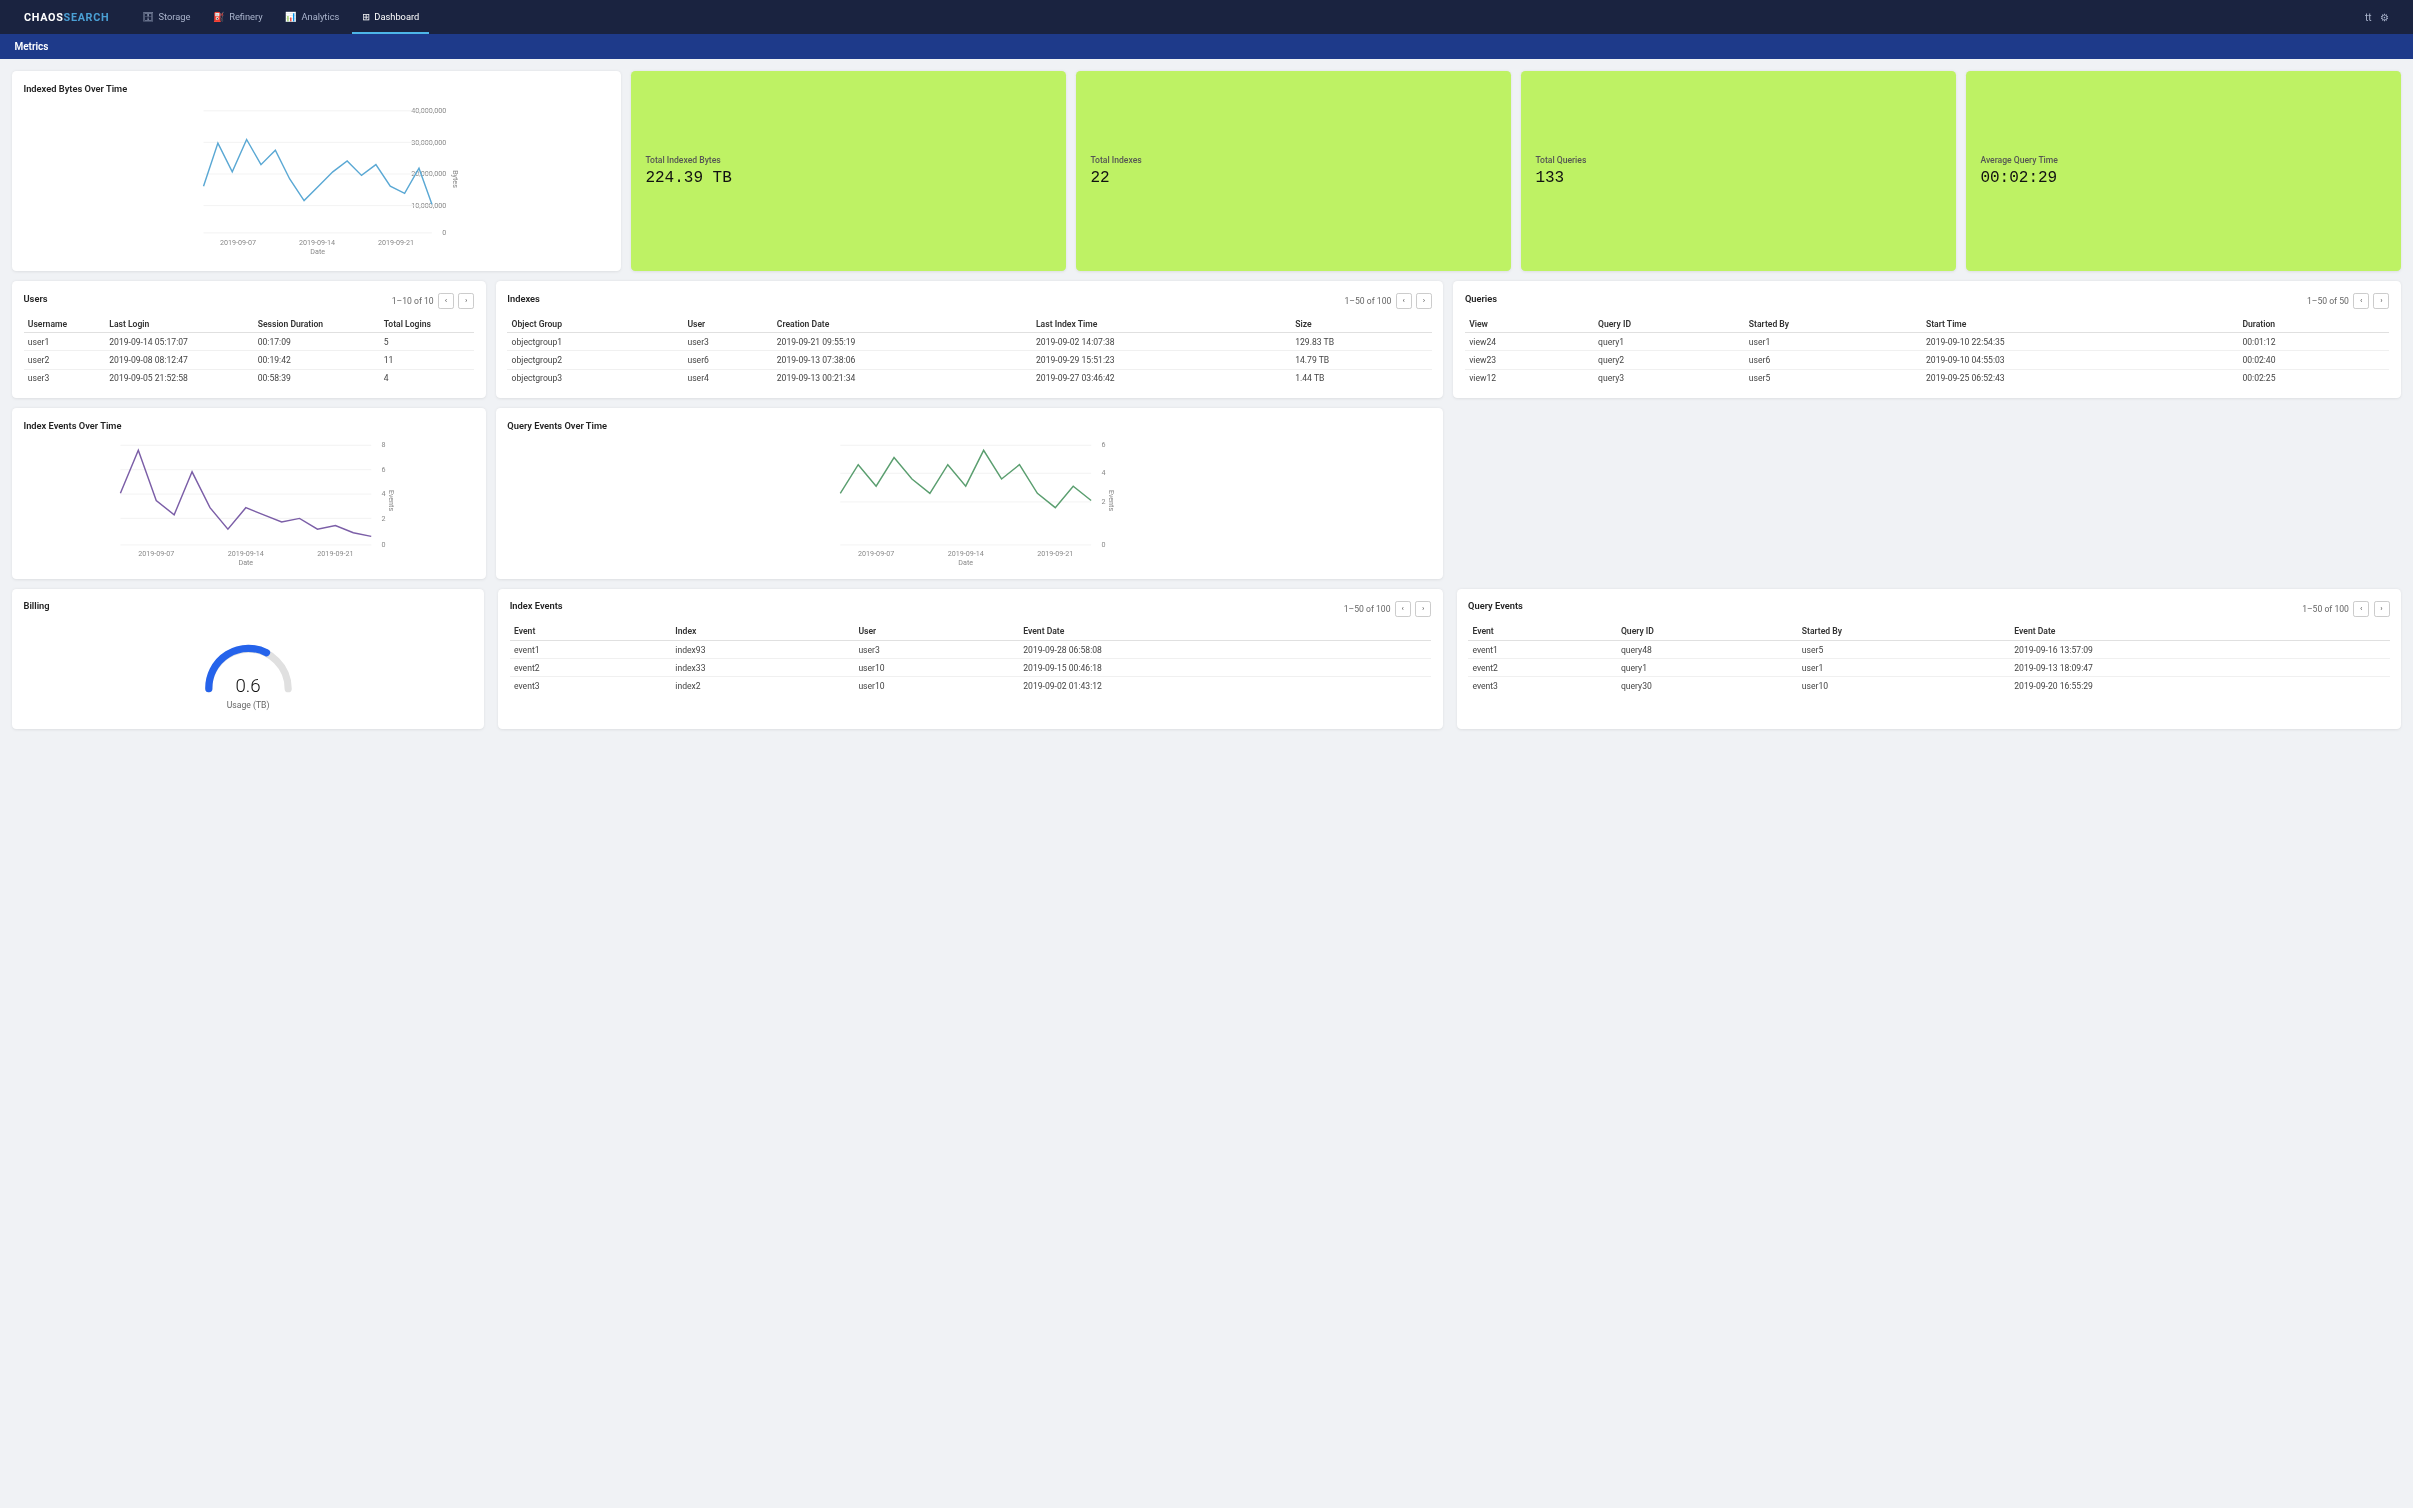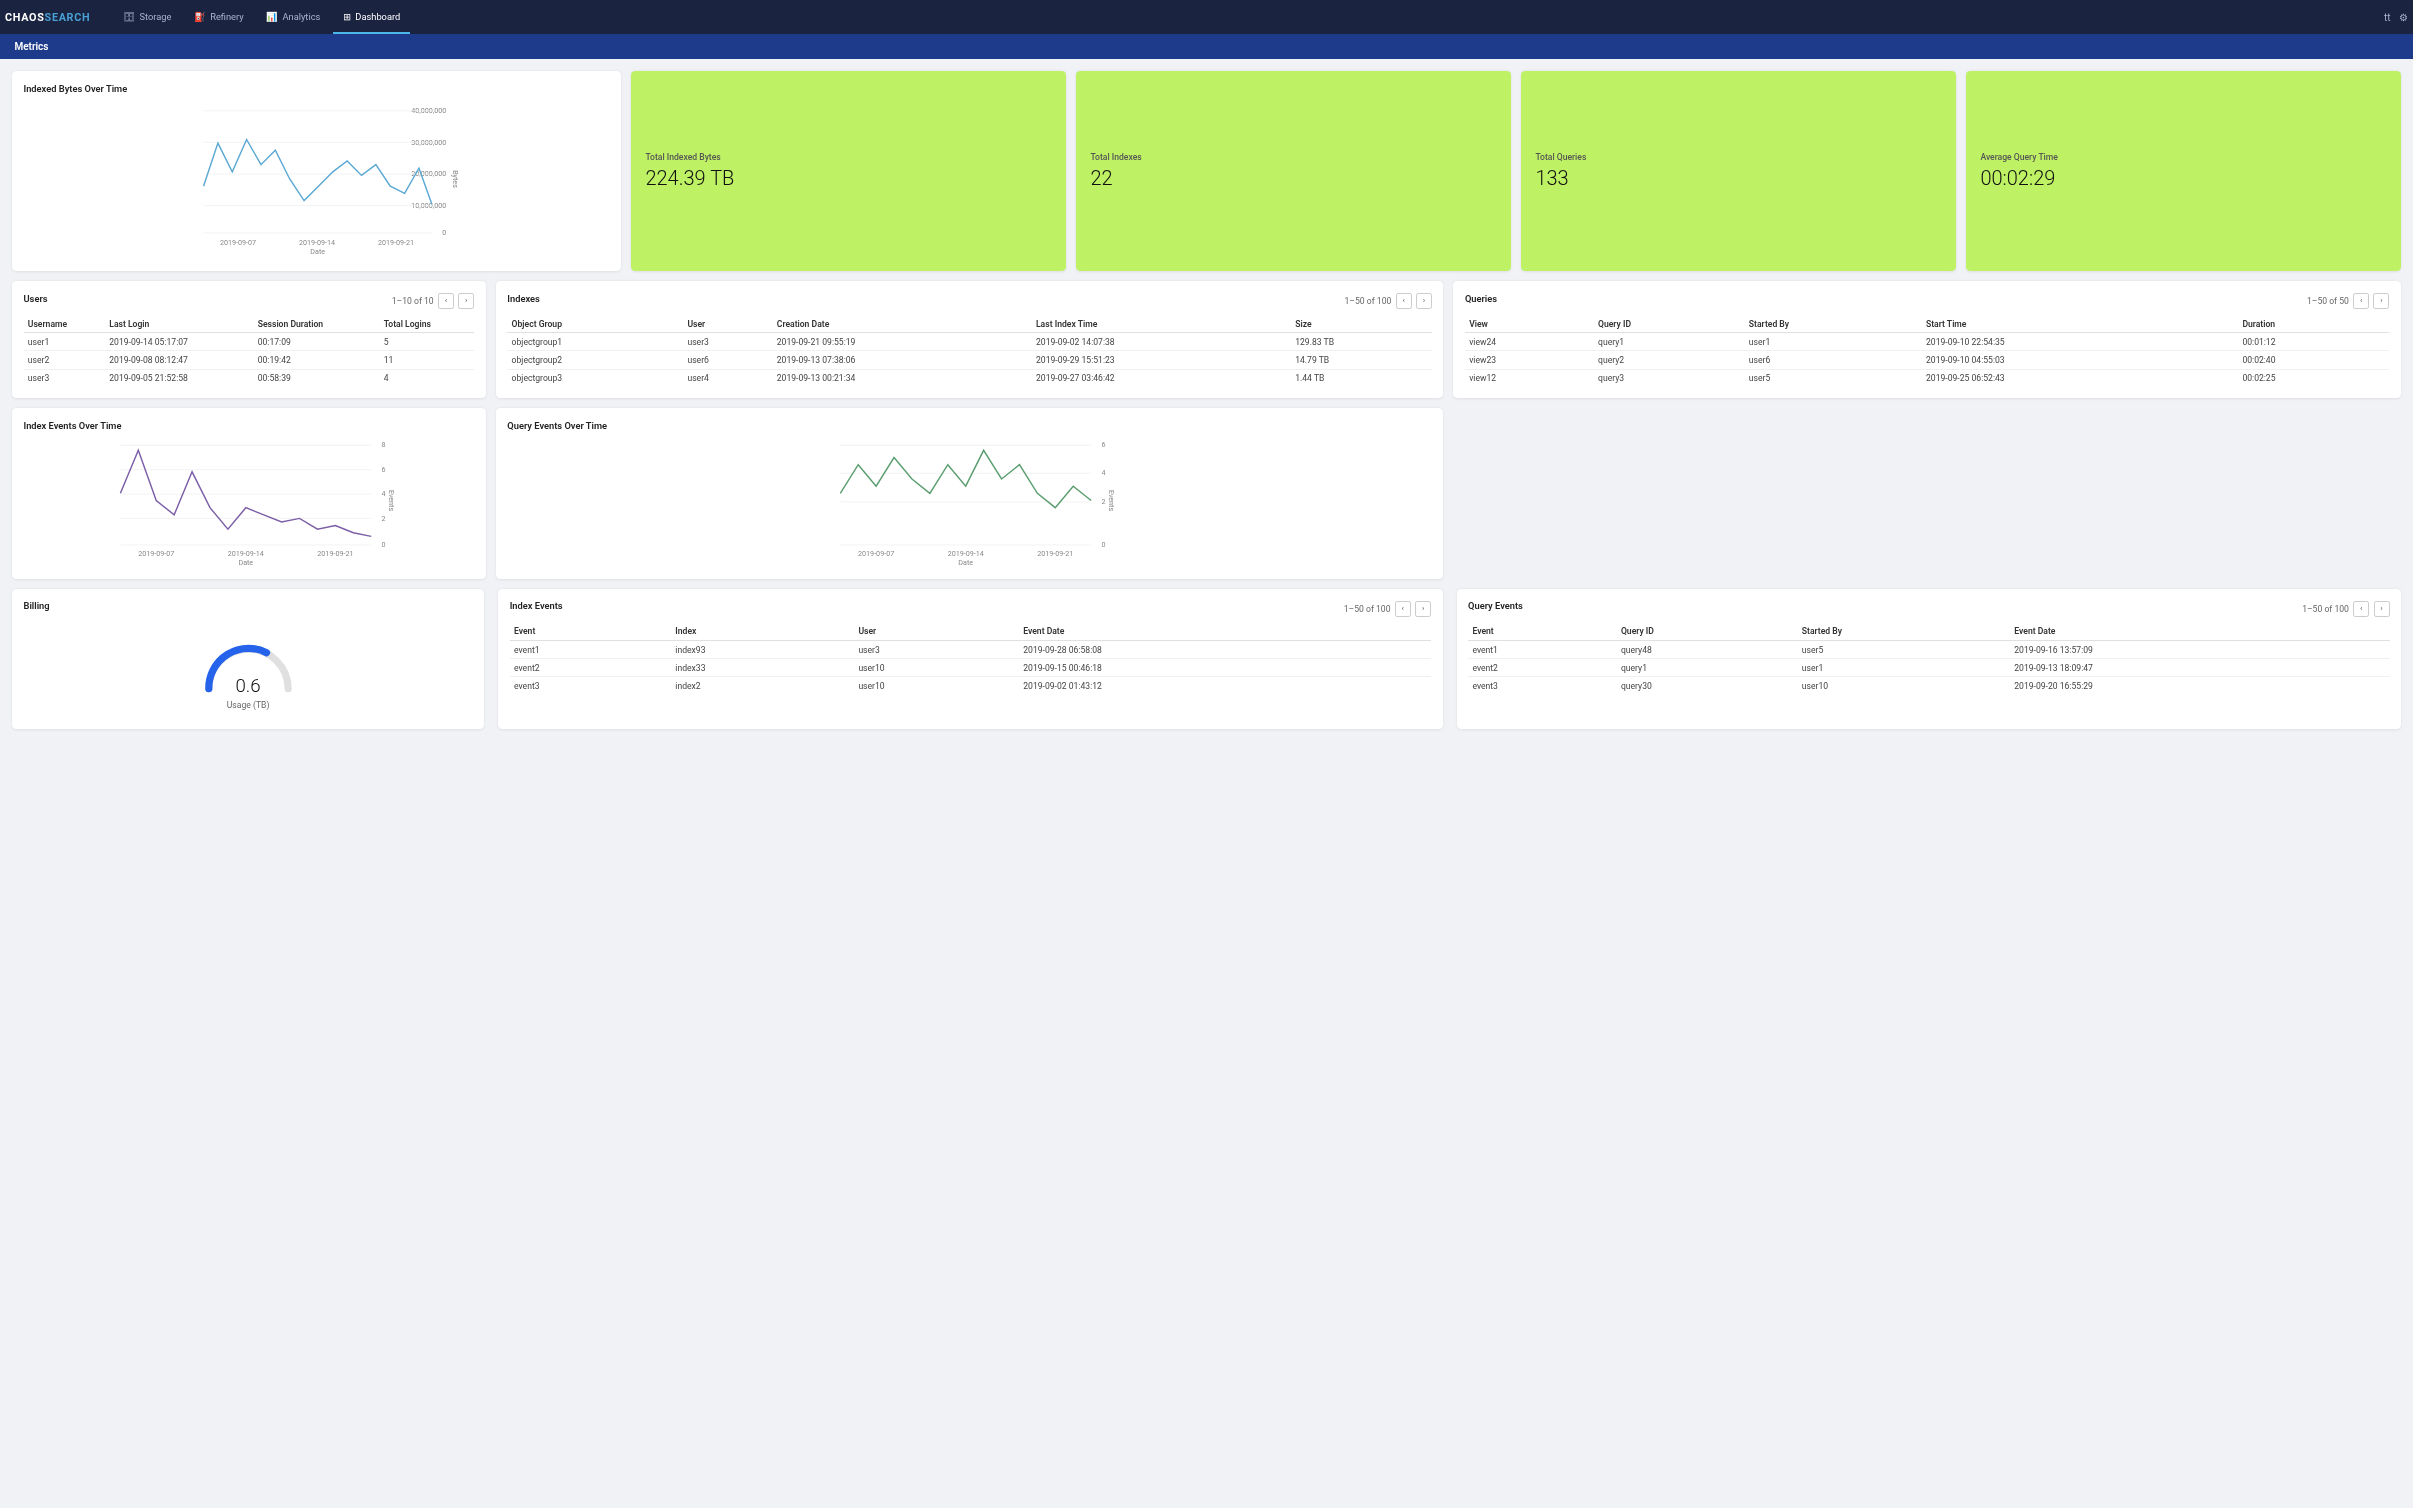--- a/index.html
+++ b/index.html
@@ -1,19 +1,19 @@
 <!DOCTYPE html>
 <html style="font-size:11.5px"><head>
   <meta charset="utf-8">
   <style>
     * { box-sizing: border-box; margin: 0; padding: 0; }
     body { font-family: -apple-system, BlinkMacSystemFont, 'Segoe UI', Roboto, sans-serif; background: #f0f2f5; font-size: 9.3px; color: #333; }
 
     
-    .nav { background: #1a2340; display: flex; align-items: center; height: 34px; padding: 0 5px; }
+    .nav { background: #1a2340; display: flex; align-items: center; height: 34px; padding: 0 24px; }
     .nav-logo { color: #fff; font-weight: 700; font-size: 10.8px; letter-spacing: 0.7px; margin-right: 23px; }
     .nav-logo span { color: #4a9fd4; }
     .nav-items { display: flex; align-items: center; flex: 1; gap: 2.9px; }
     .nav-item { color: #aab4cc; padding: 0 10px; height: 34px; display: flex; align-items: center; gap: 4.3px; font-size: 9.3px; cursor: pointer; border-bottom: 2.2px solid transparent; }
     .nav-item.active { color: #fff; border-bottom: 2.2px solid #4db6e8; }
     .nav-icons { display: flex; align-items: center; gap: 8.6px; margin-left: auto; color: #aab4cc; font-size: 10px; }
 
     
     .metrics-bar { background: #1e3a8a; padding: 7.2px 14.4px; color: #fff; font-size: 10px; font-weight: 600; }
 
@@ -22,21 +22,21 @@
 
     .card { background: #fff; border-radius: 4.3px; padding: 11.5px; box-shadow: 0 0.7px 2.9px rgba(0,0,0,0.08); }
     .card-title { font-size: 9.3px; font-weight: 600; color: #222; margin-bottom: 5.7px; }
 
     
     .top-row { grid-column: 1 / -1; display: grid; grid-template-columns: 1.4fr 1fr 1fr 1fr 1fr; gap: 10px; }
     .chart-card { background: #fff; border-radius: 4.3px; padding: 11.5px; box-shadow: 0 0.7px 2.9px rgba(0,0,0,0.08); }
 
     .stat-card { background: #bef264; border-radius: 4.3px; padding: 11.5px 14.4px; box-shadow: 0 0.7px 2.9px rgba(0,0,0,0.08); display: flex; flex-direction: column; justify-content: center; }
     .stat-label { font-size: 8.6px; color: #555; margin-bottom: 4.3px; font-weight: 500; }
-    .stat-value { font-size: 20px; font-weight: 300; color: #111; }
+    .stat-value { font-size: 16px; font-weight: 300; color: #111; font-family: Liberation Mono, monospace; }
 
     
     .mid-row { grid-column: 1 / -1; display: grid; grid-template-columns: 1fr 2fr 2fr; gap: 10px; }
     .table-card { background: #fff; border-radius: 4.3px; padding: 11.5px; box-shadow: 0 0.7px 2.9px rgba(0,0,0,0.08); overflow: hidden; }
 
     .table-header { display: flex; justify-content: space-between; align-items: center; margin-bottom: 5.7px; }
     .pagination { display: flex; align-items: center; gap: 4.3px; font-size: 8.6px; color: #666; }
     .page-btn { cursor: pointer; width: 16px; height: 16px; border: 0.7px solid #ccc; border-radius: 2.2px; display: flex; align-items: center; justify-content: center; color: #555; font-size: 8px; }
 
     table { width: 100%; border-collapse: collapse; font-size: 8.6px; }

